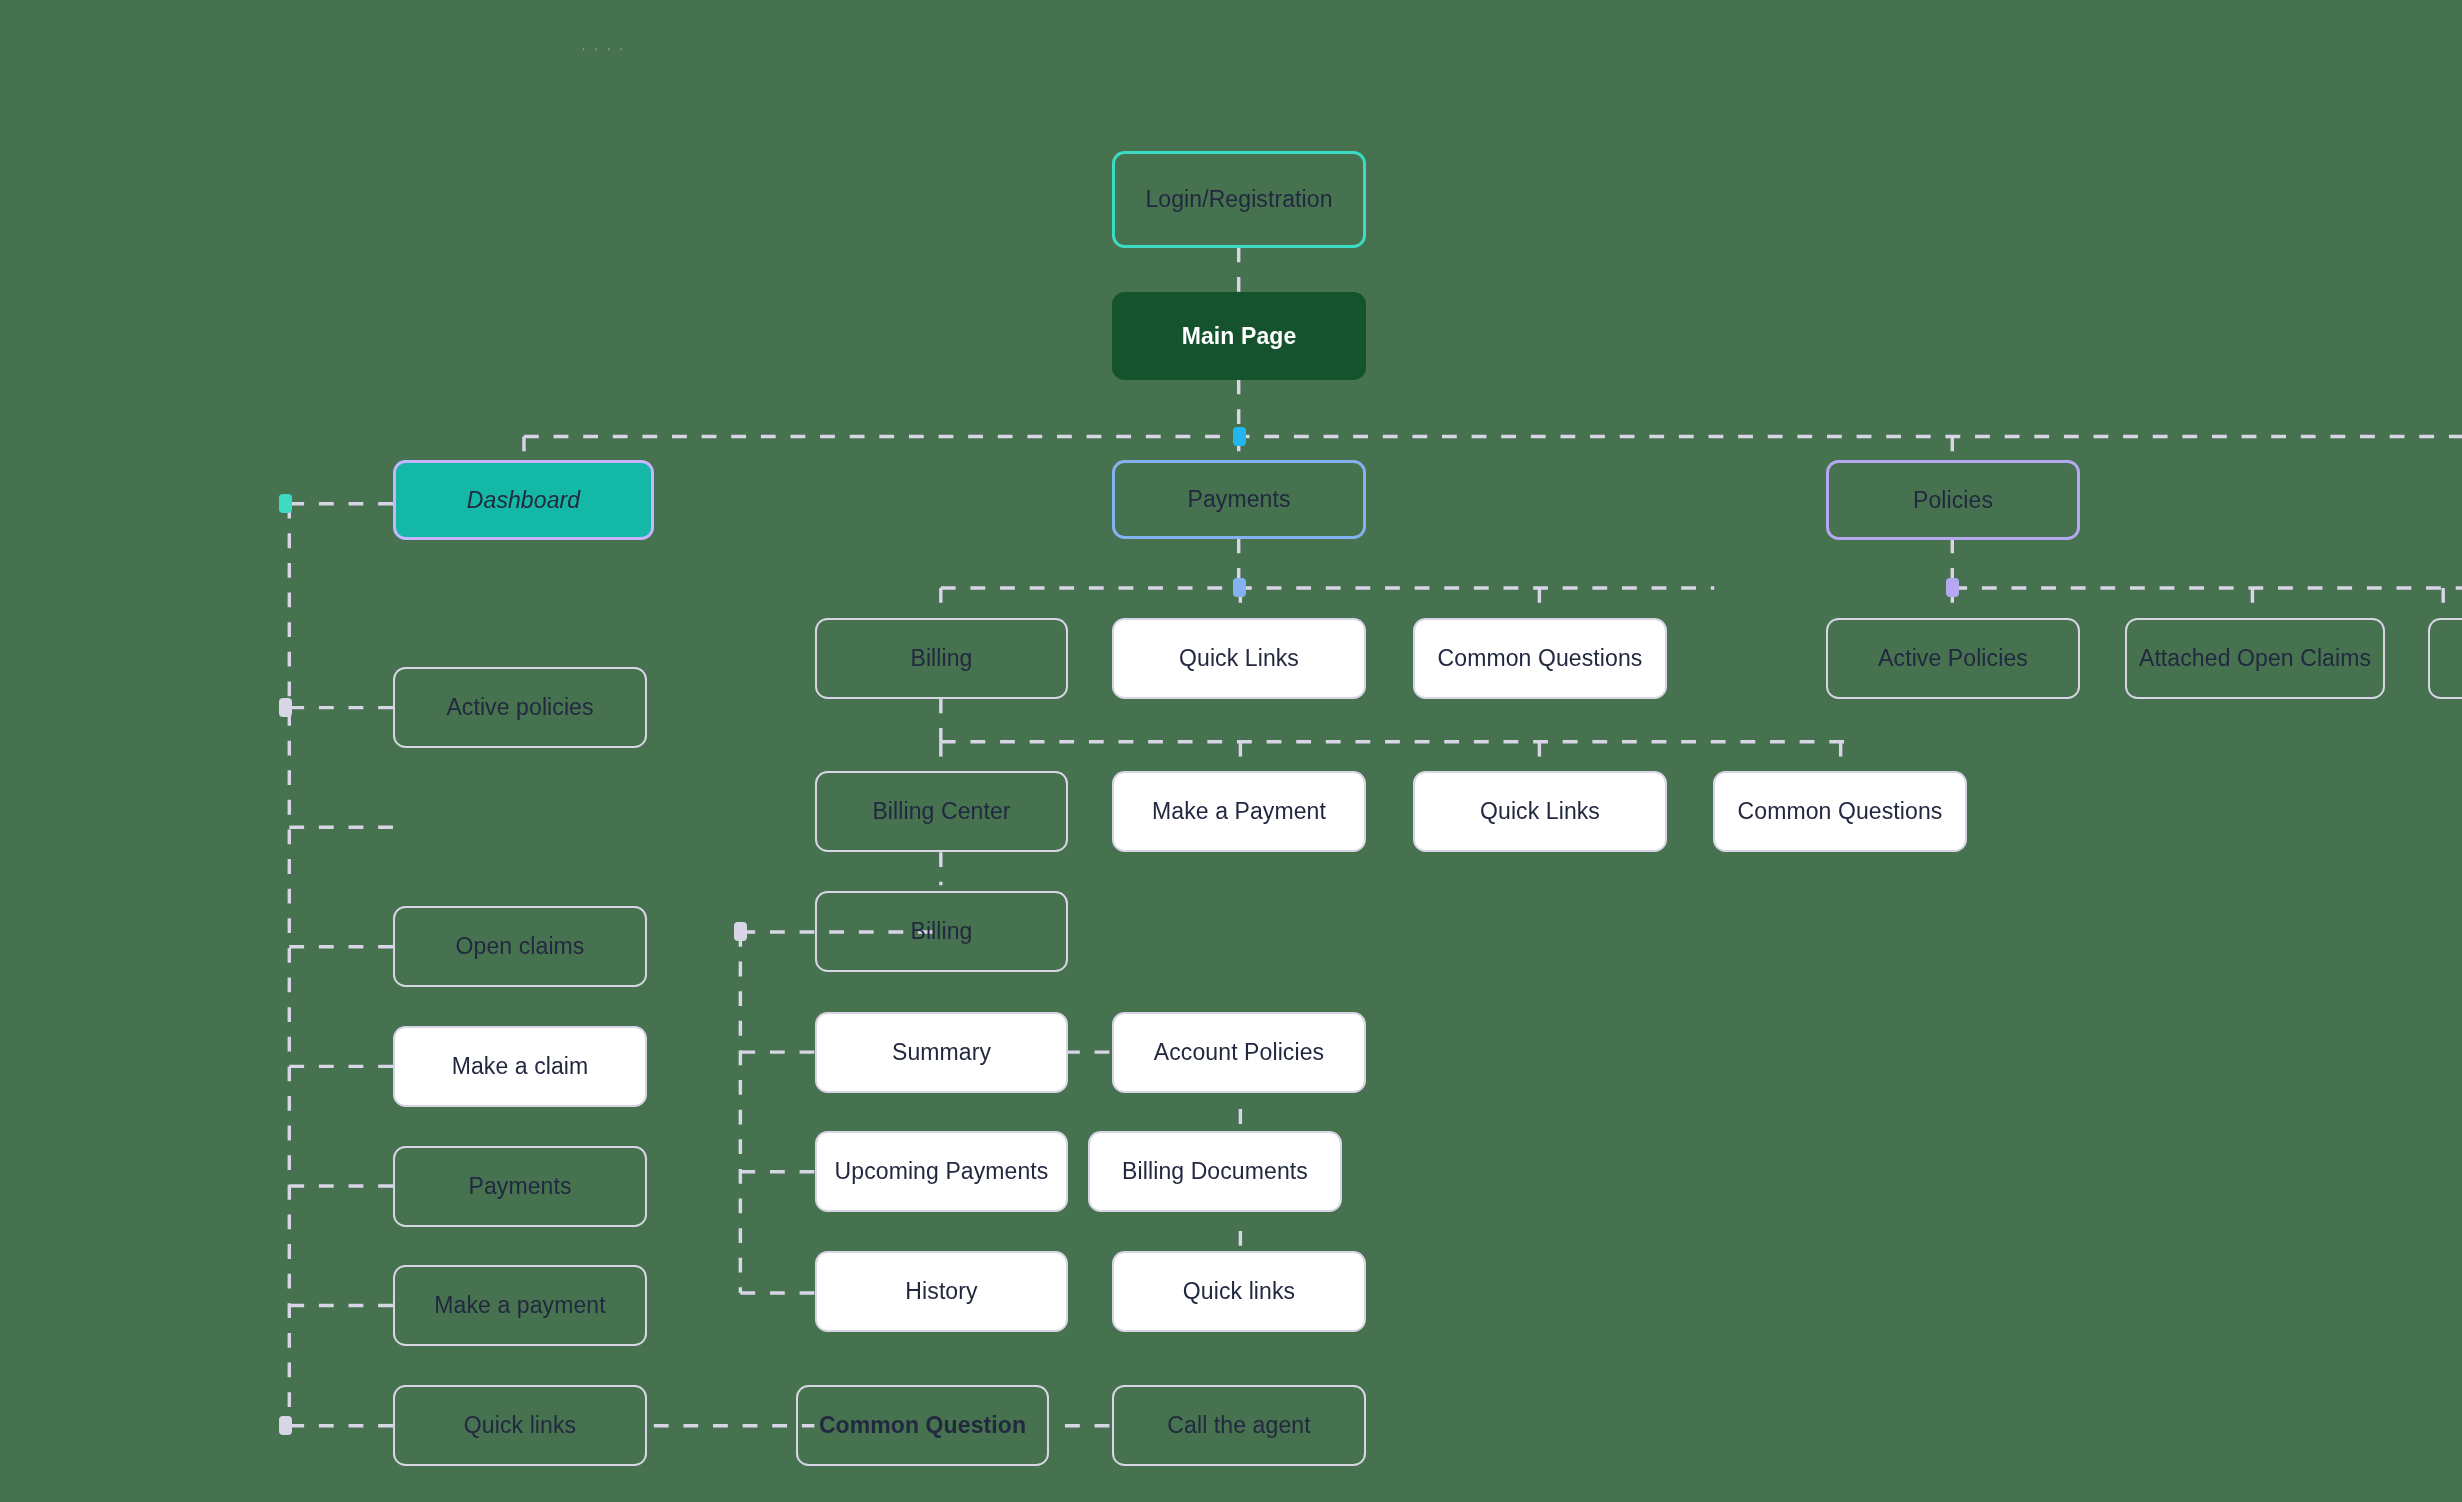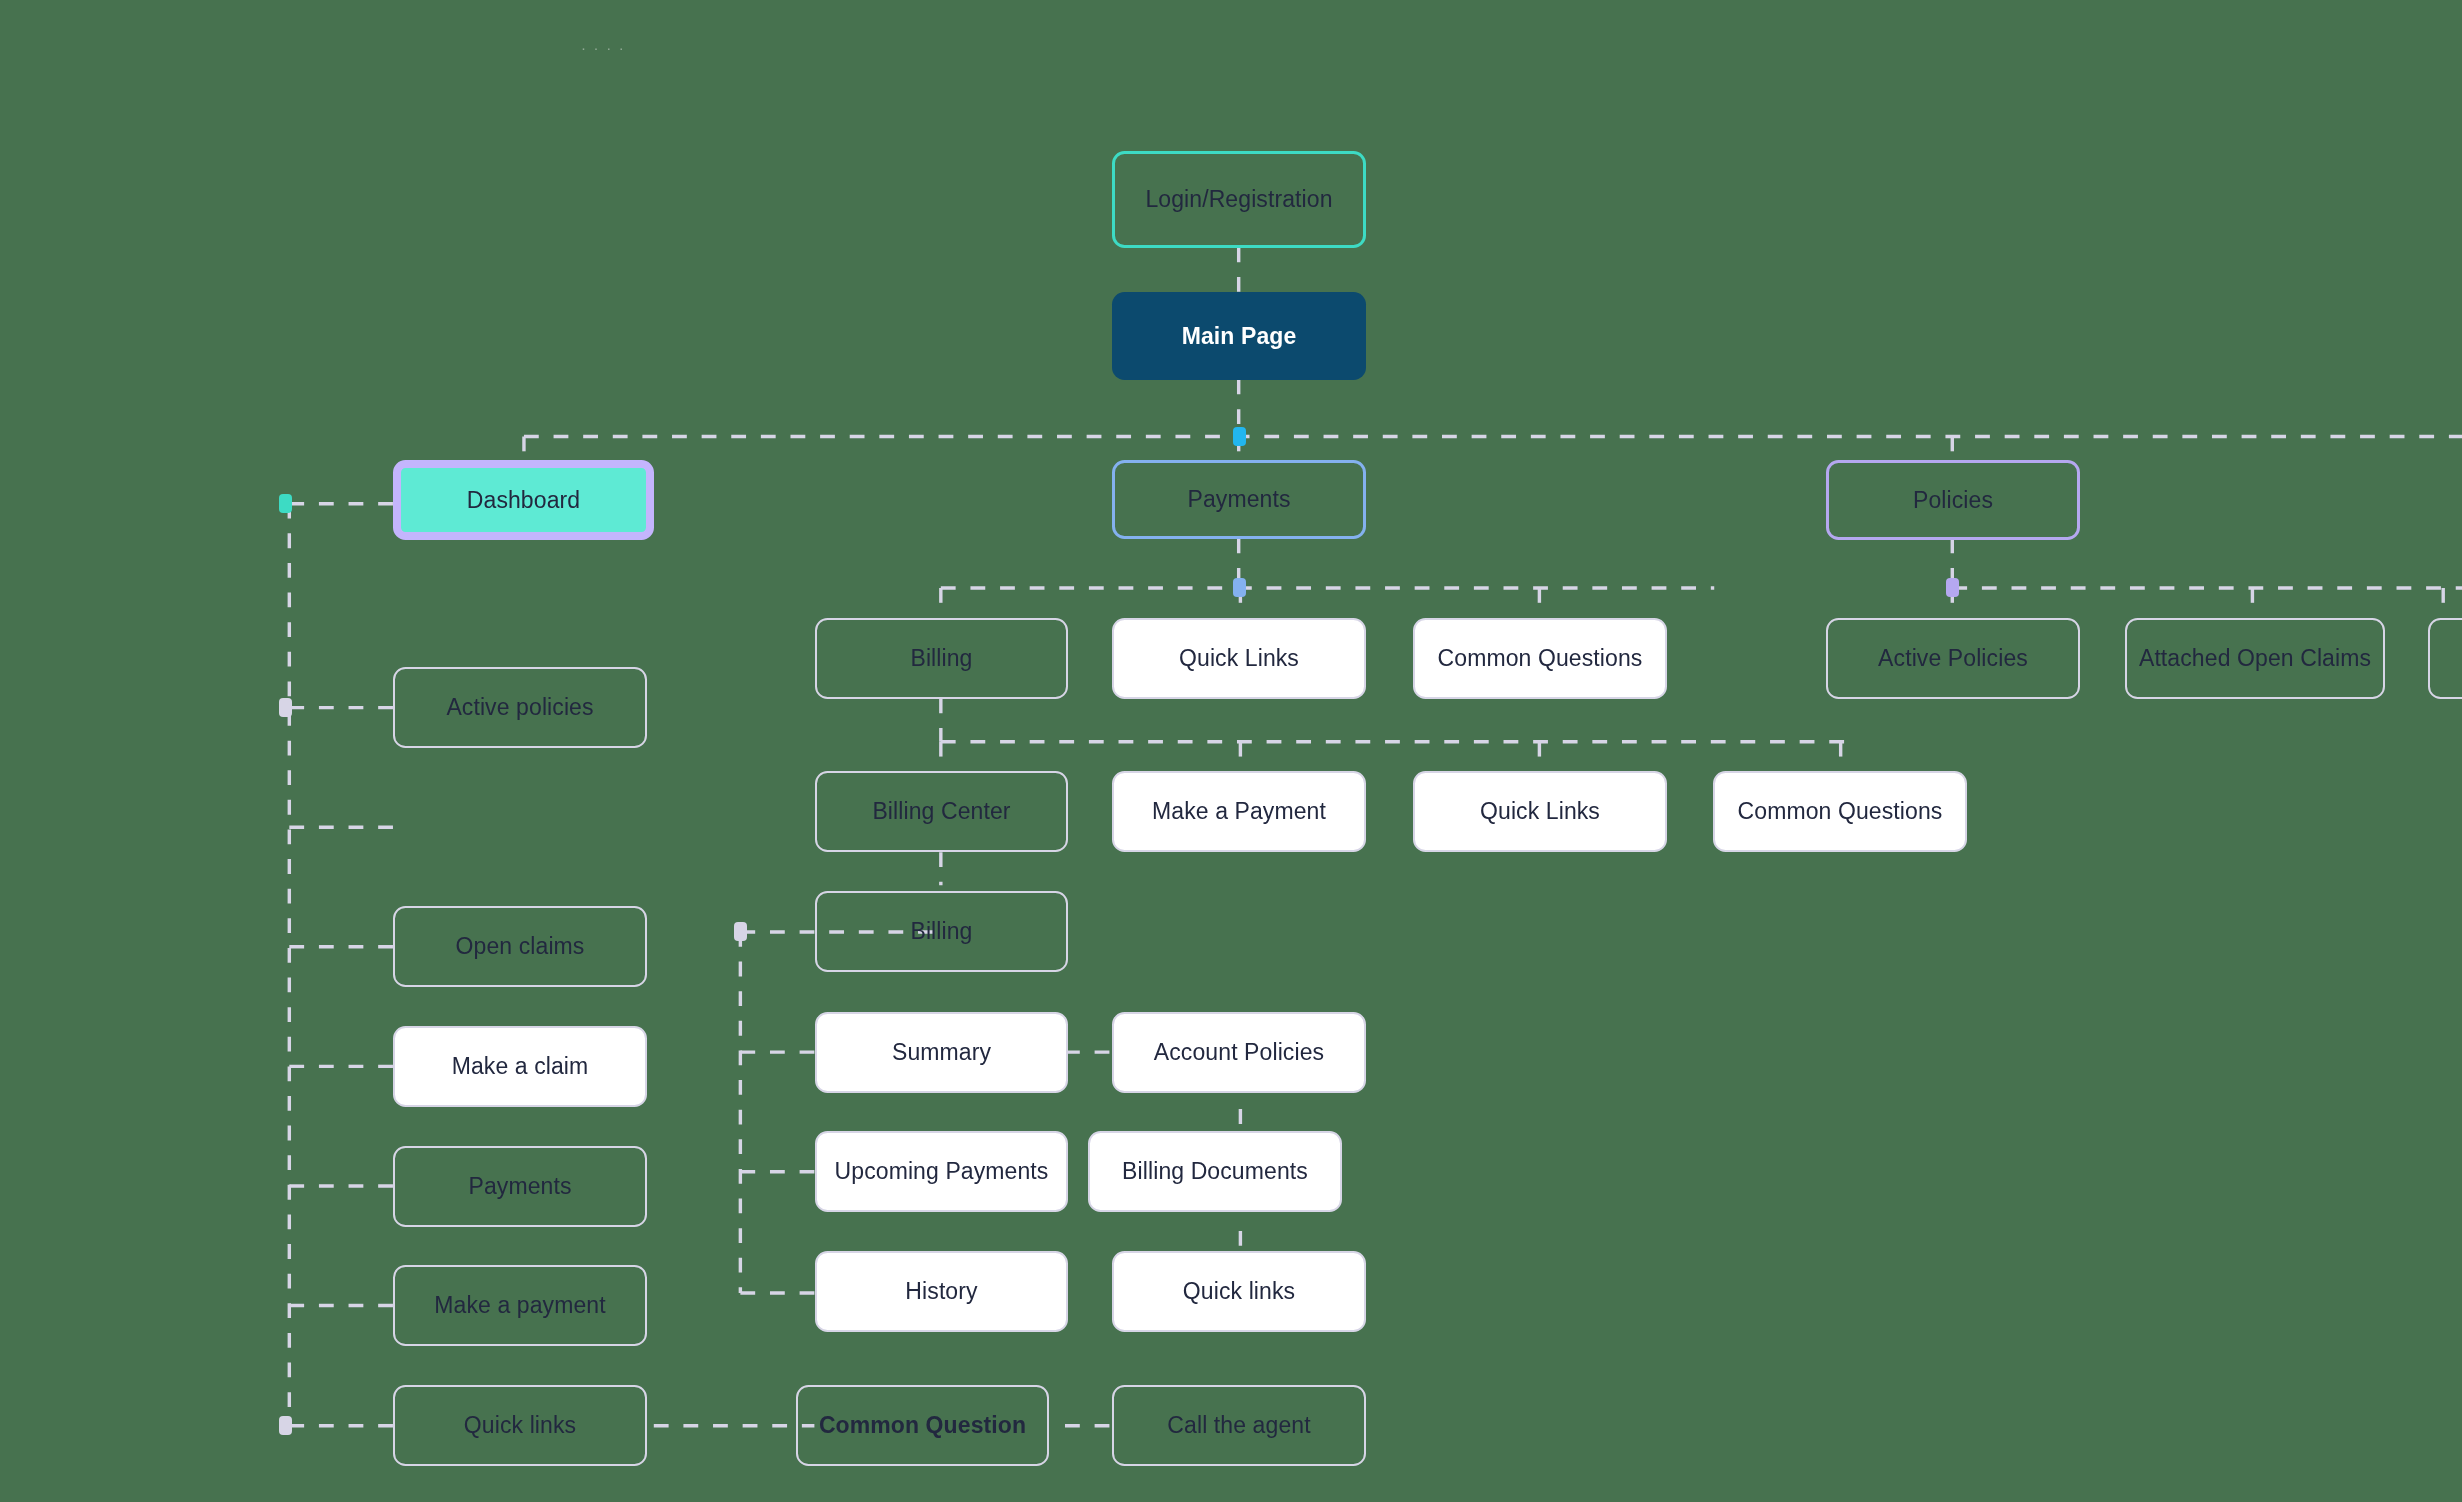--- a/index.html
+++ b/index.html
@@ -22,24 +22,24 @@
     border-radius:12.5px;
     color:#22283f;
     font-size:23px;
     line-height:1.24;
     padding:3.4px 9px;
     letter-spacing:0.1px;
   }
   .n-white{ background:#ffffff; border:2.8px solid #d7d5e6; }
   .n-ghost{ background:transparent; border:2.8px solid #d7d5e6; }
   .n-teal-line{ background:transparent; border:3.4px solid #3ddbc4; }
-  .n-teal-fill{ background:#5eead4; border:8px solid #c4b5fd; }
+  .n-teal-fill{ background:#14b8a6; border:3px solid #c4b5fd;font-style:italic; }
   .n-blue-line{ background:transparent; border:3.4px solid #84b1ef; }
   .n-purple-line{ background:transparent; border:3.4px solid #b5a8f0; }
-  .n-cyan-solid{ background:#0c4a6e; border:none; color:#ffffff; font-weight:bold; }
+  .n-cyan-solid{ background:#14532d; border:none; color:#ffffff; font-weight:bold; }
 
   .dot{
     position:absolute;
     width:12.5px;height:19.4px;
     border-radius:4px;
     box-sizing:border-box;
   }
   .dot-teal{background:#3ddbc4;}
   .dot-cyan{background:#22b6ef;}
   .dot-blue{background:#84b1ef;}

